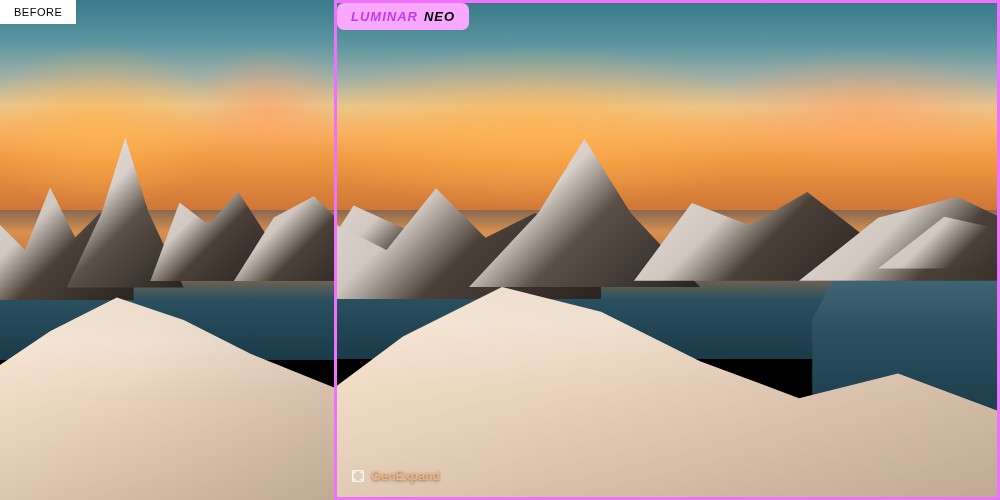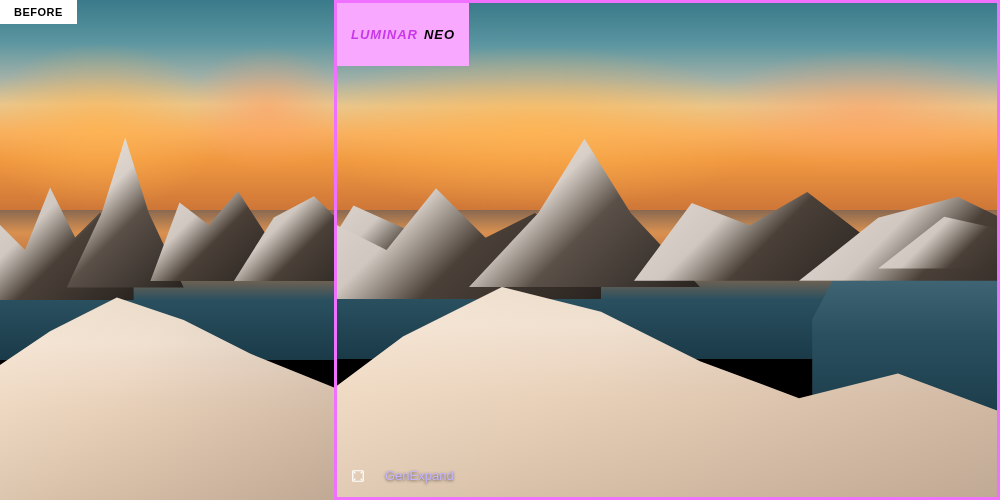--- a/index.html
+++ b/index.html
@@ -28,58 +28,59 @@
       overflow: hidden;
       border: 3px solid #f070ff;
     }
     .before-label {
       position: absolute;
       top: 0;
       left: 0;
       background: #ffffff;
       color: #000;
       font-size: 11px;
-      font-weight: 700;
+      font-weight: 400;
       letter-spacing: 0.5px;
       padding: 6px 14px;
       z-index: 10;
     }
     .brand-label {
       position: absolute;
       top: 0;
       left: 0;
       background: #f8a8ff;
-      padding: 24px 14px;
+      padding: 6px 14px;
       z-index: 10;
       display: flex;
       align-items: flex-end;
       font-family: Arial, sans-serif;
       font-size: 13px;
       font-weight: 700;
       letter-spacing: 1px;
+      border-radius: 7px;
     }
     .brand-word1 {
       color: #c838e8;
       font-style: italic;
       margin-right: 6px;
     }
     .brand-word2 {
       color: #000000;
       font-style: italic;
     }
     .feature-label {
       position: absolute;
       bottom: 14px;
       left: 14px;
-      color: #c4b5fd;
+      color: #fdba74;
       font-size: 13px;
       font-weight: 400;
       display: flex;
       align-items: center;
-      gap: 20px;
+      gap: 6px;
       z-index: 10;
       text-shadow: 0 1px 3px rgba(0,0,0,0.6);
     }
     .expand-icon {
       width: 14px;
       height: 14px;
       display: inline-block;
     }
     .expand-icon svg {
       width: 100%;

